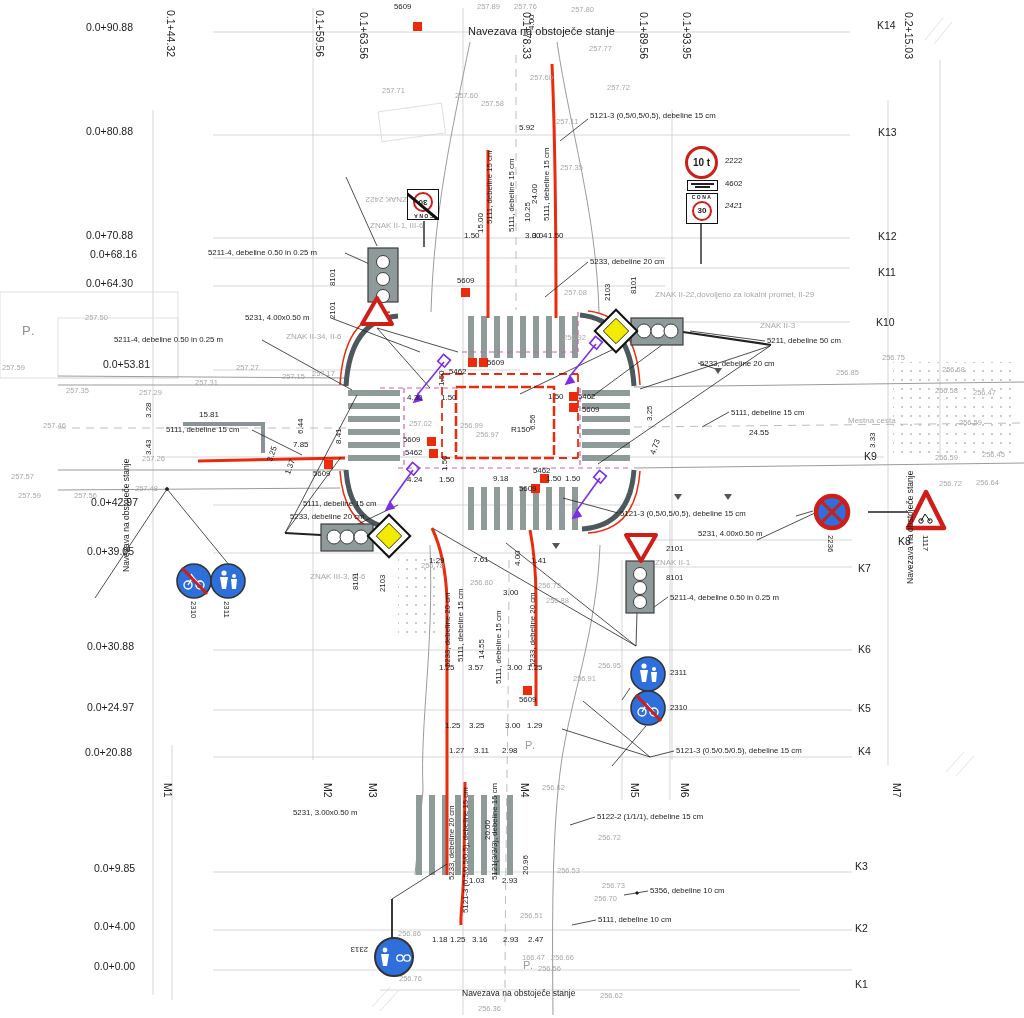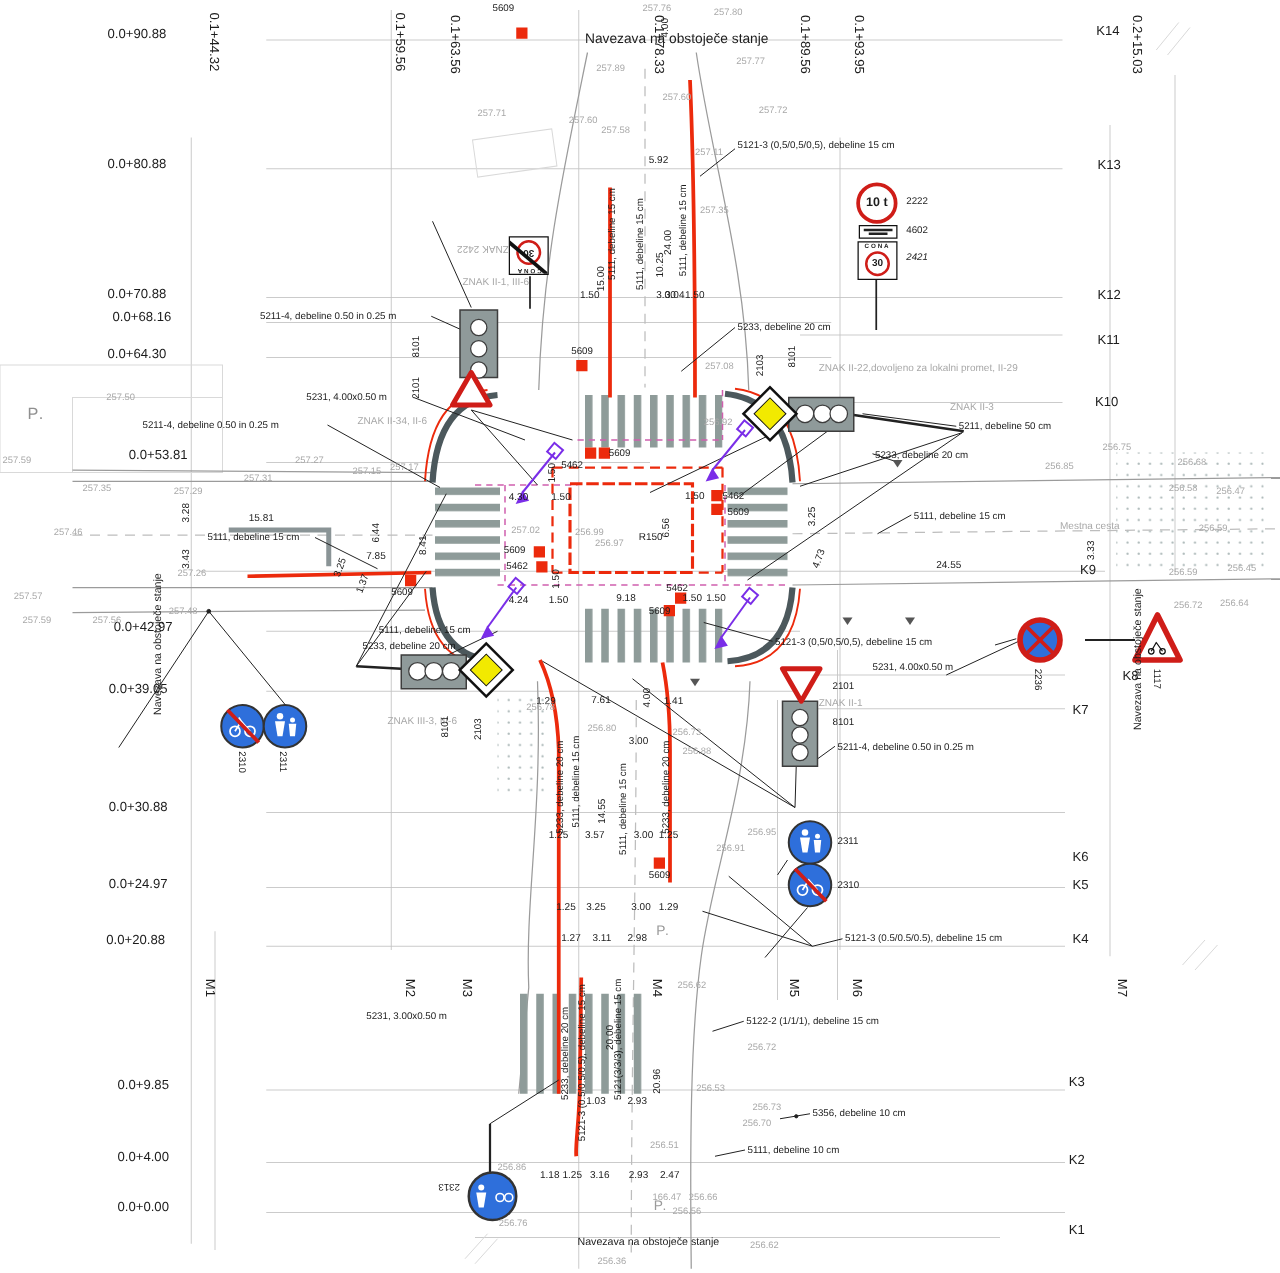--- a/index.html
+++ b/index.html
@@ -386,21 +386,21 @@
       <div class="lb c-k" style="left: 692px; top: 12px; transform: rotate(90deg);">0.1+93.95</div>
       <div class="lb c-k" style="left: 914px; top: 12px; transform: rotate(90deg);">0.2+15.03</div>
       <div class="lb c-k" style="left: 877px; top: 20px;">K14</div>
       <div class="lb c-k" style="left: 878px; top: 127px;">K13</div>
       <div class="lb c-k" style="left: 878px; top: 231px;">K12</div>
       <div class="lb c-k" style="left: 878px; top: 267px;">K11</div>
       <div class="lb c-k" style="left: 876px; top: 317px;">K10</div>
       <div class="lb c-k" style="left: 864px; top: 451px;">K9</div>
       <div class="lb c-k" style="left: 858px; top: 536px; margin-left: 40px;">K8</div>
       <div class="lb c-k" style="left: 858px; top: 563px;">K7</div>
-      <div class="lb c-k" style="left: 858px; top: 681px;">K6</div>
+      <div class="lb c-k" style="left: 858px; top: 644px;">K6</div>
       <div class="lb c-k" style="left: 858px; top: 703px;">K5</div>
       <div class="lb c-k" style="left: 858px; top: 746px;">K4</div>
       <div class="lb c-k" style="left: 855px; top: 861px; text-align: center;">K3</div>
       <div class="lb c-k" style="left: 855px; top: 923px;">K2</div>
       <div class="lb c-k" style="left: 855px; top: 961px; margin-top: 18px;">K1</div>
       <div class="lb c-k" style="left: 173px; top: 783px; transform: rotate(90deg);">M1</div>
       <div class="lb c-k" style="left: 333px; top: 783px; transform: rotate(90deg);">M2</div>
       <div class="lb c-k" style="left: 378px; top: 783px; transform: rotate(90deg);">M3</div>
       <div class="lb c-k" style="left: 530px; top: 783px; transform: rotate(90deg);">M4</div>
       <div class="lb c-k" style="left: 640px; top: 783px; transform: rotate(90deg);">M5</div>
@@ -481,21 +481,21 @@
       <div class="lb c-d" style="left: 511px; top: 426px;">R150</div>
       <div class="lb c-d" style="left: 407px; top: 476px;">4.24</div>
       <div class="lb c-d" style="left: 439px; top: 476px;">1.50</div>
       <div class="lb c-d" style="left: 493px; top: 475px;">9.18</div>
       <div class="lb c-d" style="left: 546px; top: 475px;">1.50</div>
       <div class="lb c-d" style="left: 565px; top: 475px;">1.50</div>
       <div class="lb c-d" style="left: 199px; top: 411px;">15.81</div>
       <div class="lb c-d" style="left: 293px; top: 441px;">7.85</div>
       <div class="lb c-d" style="left: 266px; top: 460px; transform: rotate(-70deg);">3.25</div>
       <div class="lb c-d" style="left: 284px; top: 473px; transform: rotate(-70deg);">1.37</div>
-      <div class="lb c-d" style="left: 749px; top: 448px; text-align: right;">24.55</div>
+      <div class="lb c-d" style="left: 749px; top: 429px; text-align: right;">24.55</div>
       <div class="lb c-d" style="left: 429px; top: 557px;">1.29</div>
       <div class="lb c-d" style="left: 473px; top: 556px;">7.61</div>
       <div class="lb c-d" style="left: 531px; top: 557px;">1.41</div>
       <div class="lb c-d" style="left: 503px; top: 589px;">3.00</div>
       <div class="lb c-d" style="left: 439px; top: 664px;">1.25</div>
       <div class="lb c-d" style="left: 468px; top: 664px;">3.57</div>
       <div class="lb c-d" style="left: 507px; top: 664px;">3.00</div>
       <div class="lb c-d" style="left: 527px; top: 664px;">1.25</div>
       <div class="lb c-d" style="left: 445px; top: 722px;">1.25</div>
       <div class="lb c-d" style="left: 469px; top: 722px;">3.25</div>
@@ -532,21 +532,21 @@
       <div class="lb" style="left: 486px; top: 224px; transform: rotate(-90deg);">5111, debeline 15 cm</div>
       <div class="lb" style="left: 508px; top: 232px; transform: rotate(-90deg);">5111, debeline 15 cm</div>
       <div class="lb" style="left: 543px; top: 221px; transform: rotate(-90deg);">5111, debeline 15 cm</div>
       <div class="lb" style="left: 444px; top: 667px; transform: rotate(-90deg);">5233, debeline 20 cm</div>
       <div class="lb" style="left: 457px; top: 662px; transform: rotate(-90deg);">5111, debeline 15 cm</div>
       <div class="lb" style="left: 495px; top: 684px; transform: rotate(-90deg);">5111, debeline 15 cm</div>
       <div class="lb" style="left: 529px; top: 667px; transform: rotate(-90deg);">5233, debeline 20 cm</div>
       <div class="lb" style="left: 448px; top: 880px; transform: rotate(-90deg);">5233, debeline 20 cm</div>
       <div class="lb" style="left: 462px; top: 913px; transform: rotate(-90deg);">5121-3 (0.5/0.5/0.5), debeline 15 cm</div>
       <div class="lb" style="left: 491px; top: 880px; transform: rotate(-90deg);">5121(3/3/3), debeline 15 cm</div>
-      <div class="lb c-g" style="left: 477px; top: 3px; margin-top: 48px;">257.89</div>
+      <div class="lb c-g" style="left: 477px; top: 3px;">257.89</div>
       <div class="lb c-g" style="left: 514px; top: 3px; text-align: right;">257.76</div>
       <div class="lb c-g" style="left: 571px; top: 6px;">257.80</div>
       <div class="lb c-g" style="left: 589px; top: 45px;">257.77</div>
       <div class="lb c-g" style="left: 607px; top: 84px;">257.72</div>
       <div class="lb c-g" style="left: 382px; top: 87px;">257.71</div>
       <div class="lb c-g" style="left: 455px; top: 92px;">257.60</div>
       <div class="lb c-g" style="left: 481px; top: 100px;">257.58</div>
       <div class="lb c-g" style="left: 530px; top: 74px;">257.60</div>
       <div class="lb c-g" style="left: 556px; top: 118px;">257.11</div>
       <div class="lb c-g" style="left: 560px; top: 164px;">257.35</div>

